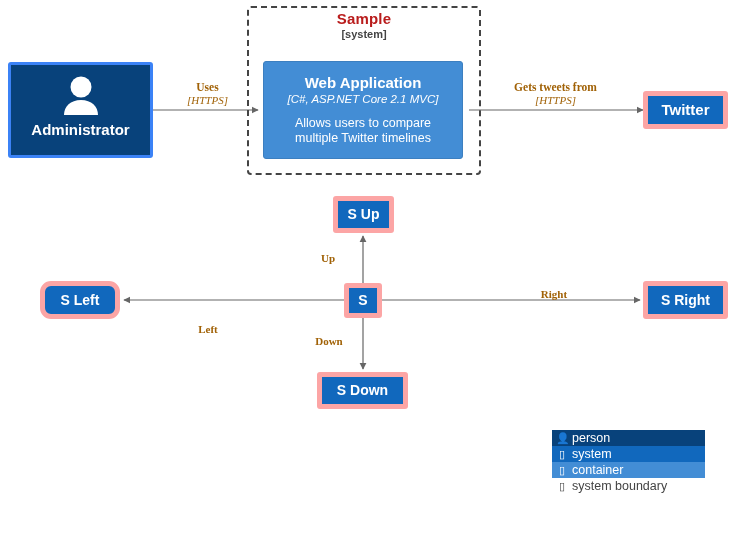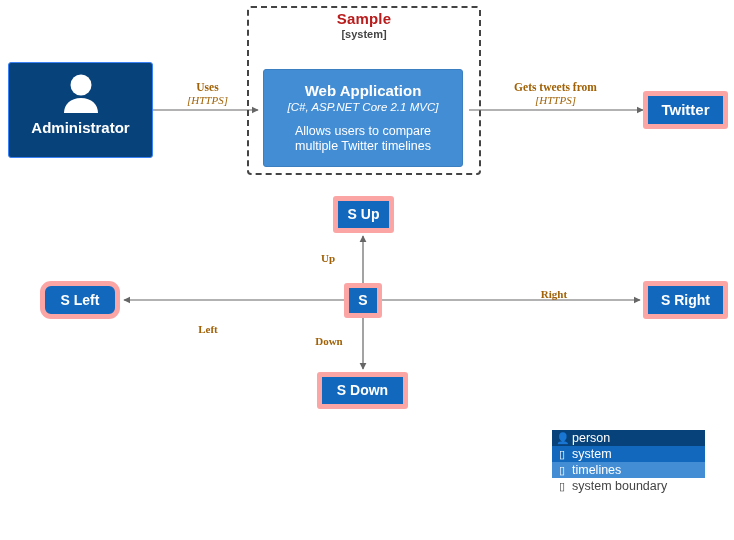--- a/index.html
+++ b/index.html
@@ -49,33 +49,32 @@
     display: flex;
     flex-direction: column;
     align-items: center;
     justify-content: center;
     text-align: center;
     color: #ffffff;
     overflow: hidden;
   }
   .node-person {
     background: #08427B;
-    border: 1px solid #3b82f6;
+    border: 3px solid #3b82f6;
     justify-content: flex-start;
     padding-top: 10px;
   }
   .node-system {
     background: #1168BD;
     border: 5px solid #fca5a5;
   }
   .node-container {
     background: #438DD5;
     border: 1px solid #3C7FC0;
     padding: 6px 8px;
-    margin-top: 8px;
   }
   .node-name {
     font-weight: bold;
     font-size: 15px;
     line-height: 18px;
   }
   .node-name-sm {
     font-weight: bold;
     font-size: 14px;
     line-height: 17px;
@@ -263,21 +262,21 @@
       <span class="ltext">person</span>
     </div>
 
     <div class="legend-row legend-system">
       <span class="swatch">▯</span>
       <span class="ltext">system</span>
     </div>
 
     <div class="legend-row legend-container">
       <span class="swatch">▯</span>
-      <span class="ltext">timelines</span>
+      <span class="ltext">container</span>
     </div>
 
     <div class="legend-row legend-boundary">
       <span class="swatch">▯</span>
       <span class="ltext">system boundary</span>
     </div>
   </div>
 
 </div>
 

